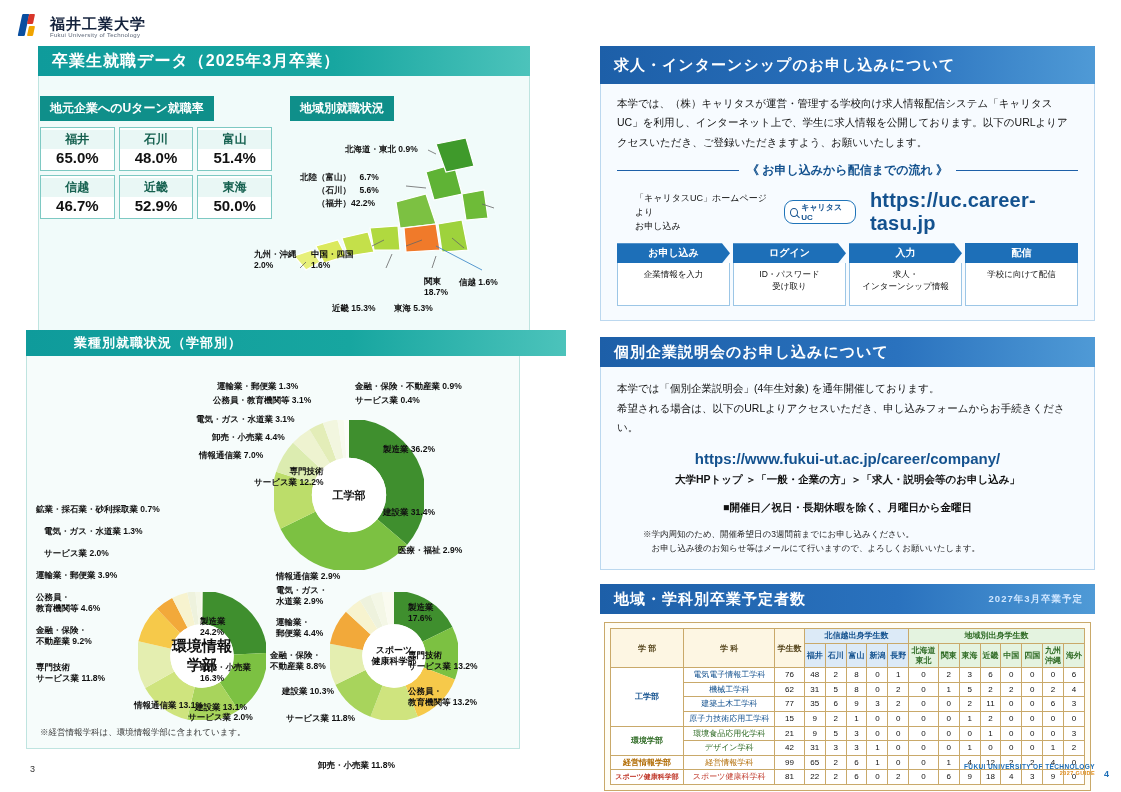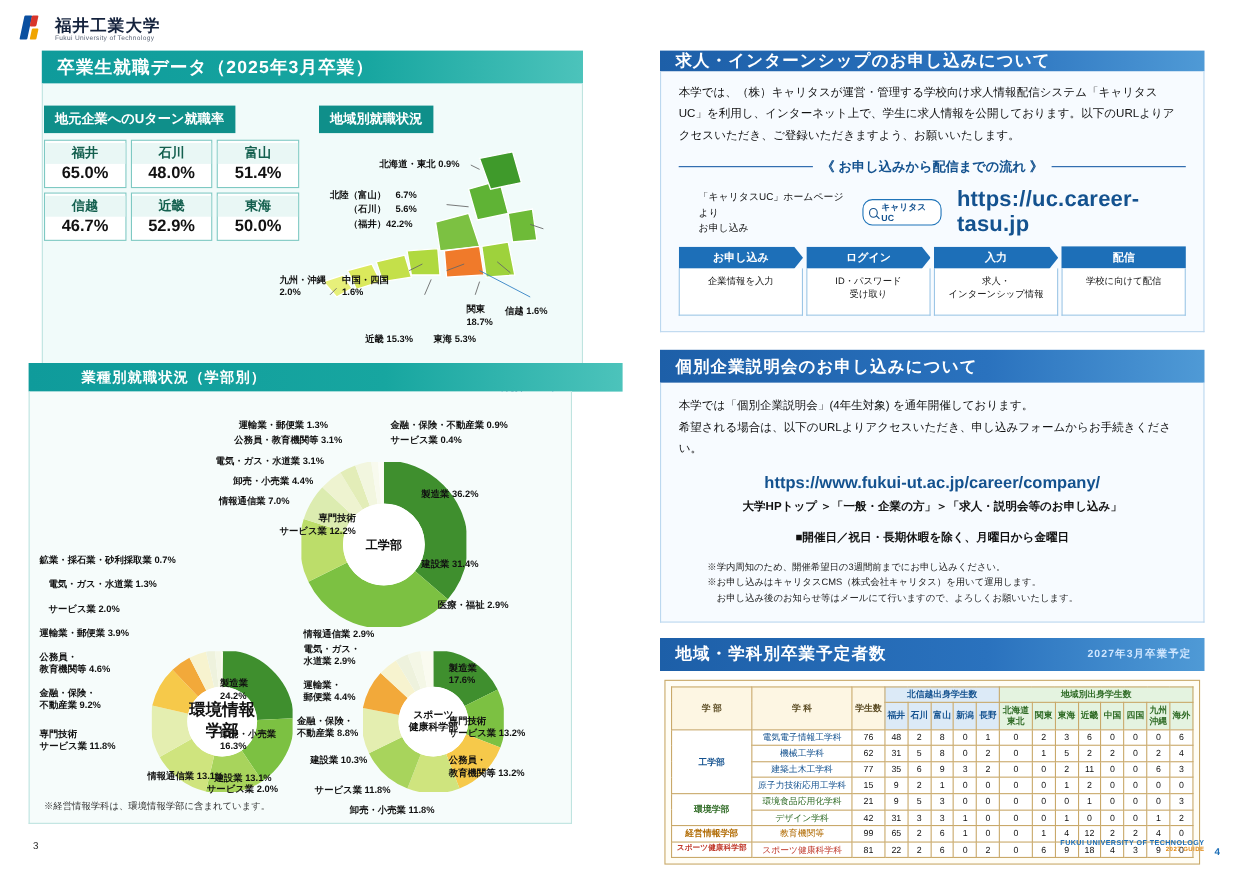--- a/index.html
+++ b/index.html
@@ -54,21 +54,21 @@
   .maplbl.box{border:1px solid #2f7fc4;color:#14528f;padding:0 3px;background:#fff;}
 
   #sec-faculty-title{position:absolute;left:26px;top:330px;width:492px;padding-left:48px;}
 
   .donut-note{position:absolute;left:40px;top:727px;font-size:8.5px;color:#333;}
 
   .pielbl{position:absolute;font-size:8.5px;font-weight:bold;color:#111;line-height:1.3;white-space:nowrap;}
 
   
   .right{position:absolute;left:600px;top:46px;width:495px;}
-  #sec-jobs-title{height:19px;font-size:15px;}
+  #sec-jobs-title{height:38px;font-size:15px;}
   .rtext{font-size:10.5px;line-height:1.85;color:#111;}
 
   .flow-head{display:flex;align-items:center;justify-content:center;gap:8px;margin-top:10px;}
   .flow-head .ln{height:1px;background:#1d5fa8;flex:1;}
   .flow-head .tx{font-size:12px;font-weight:bold;color:#14528f;white-space:nowrap;}
 
   .karitasu{border:1px solid #1f74b9;border-radius:9px;background:#fff;font-size:8px;
             padding:1px 7px 1px 5px;display:inline-flex;align-items:center;gap:3px;color:#14528f;font-weight:bold;}
   .karitasu .mag{width:7px;height:7px;border:1.3px solid #14528f;border-radius:50%;position:relative;display:inline-block;}
   .karitasu .mag:after{content:"";position:absolute;right:-3px;bottom:-2px;width:4px;height:1.3px;background:#14528f;transform:rotate(45deg);}
@@ -307,21 +307,21 @@
   <div class="pielbl" style="left:398px;top:545px;">医療・福祉 2.9%</div>
   <div class="pielbl" style="left:276px;top:571px;">情報通信業 2.9%</div>
   <div class="pielbl" style="left:276px;top:585px;white-space:pre-line;">電気・ガス・
 水道業 2.9%</div>
   <div class="pielbl" style="left:276px;top:617px;white-space:pre-line;">運輸業・
 郵便業 4.4%</div>
   <div class="pielbl" style="left:270px;top:650px;white-space:pre-line;">金融・保険・
 不動産業 8.8%</div>
   <div class="pielbl" style="left:282px;top:686px;">建設業 10.3%</div>
   <div class="pielbl" style="left:286px;top:713px;">サービス業 11.8%</div>
-  <div class="pielbl" style="left:318px;top:731px;">卸売・小売業 11.8%</div>
+  <div class="pielbl" style="left:318px;top:760px;">卸売・小売業 11.8%</div>
   <div class="pielbl" style="left:408px;top:602px;white-space:pre-line;">製造業
 17.6%</div>
   <div class="pielbl" style="left:408px;top:650px;white-space:pre-line;">専門技術
 サービス業 13.2%</div>
   <div class="pielbl" style="left:408px;top:686px;white-space:pre-line;">公務員・
 教育機関等 13.2%</div>
 
   <div class="donut-note">※経営情報学科は、環境情報学部に含まれています。</div>
 
   <div class="right">
@@ -371,21 +371,20 @@
 
     <div class="bar-title bar-blue" id="sec-company-title">個別企業説明会のお申し込みについて</div>
     <div style="border:1px solid #bcd8ef;border-top:none;background:#f7fbff;padding:12px 16px 14px;">
       <div class="rtext" style="white-space:pre-line;">本学では「個別企業説明会」(4年生対象) を通年開催しております。
 希望される場合は、以下のURLよりアクセスいただき、申し込みフォームからお手続きください。</div>
       <div class="url-mid" style="margin-top:12px;">https://www.fukui-ut.ac.jp/career/company/</div>
       <div class="ctr" style="font-size:10.5px;margin-top:6px;font-weight:bold;">大学HPトップ ＞「一般・企業の方」＞「求人・説明会等のお申し込み」</div>
       <div class="ctr" style="font-size:10.5px;margin-top:14px;font-weight:bold;">■開催日／祝日・長期休暇を除く、月曜日から金曜日</div>
       <div style="margin-top:12px;padding-left:26px;">
         <div class="small-note">※学内周知のため、開催希望日の3週間前までにお申し込みください。</div>
-        <div class="small-note">※お申し込みはキャリタスCMS（株式会社キャリタス）を用いて運用します。</div>
         <div class="small-note">　お申し込み後のお知らせ等はメールにて行いますので、よろしくお願いいたします。</div>
       </div>
     </div>
 
     <div class="bar-title bar-blue" id="sec-region-title">
       <span>地域・学科別卒業予定者数</span>
       <span class="sub">2027年3月卒業予定</span>
     </div>
 
     <div style="padding:8px 4px 0;">
@@ -517,21 +516,21 @@
               <td>0</td>
               <td>1</td>
               <td>0</td>
               <td>0</td>
               <td>0</td>
               <td>1</td>
               <td>2</td>
             </tr>
             <tr>
               <td class="fac" style="color:#b06a00;">経営情報学部</td>
-              <td style="color:#b06a00;">教育機関等</td>
+              <td style="color:#b06a00;">経営情報学科</td>
               <td>99</td>
               <td>65</td>
               <td>2</td>
               <td>6</td>
               <td>1</td>
               <td>0</td>
               <td>0</td>
               <td>1</td>
               <td>4</td>
               <td>12</td>

